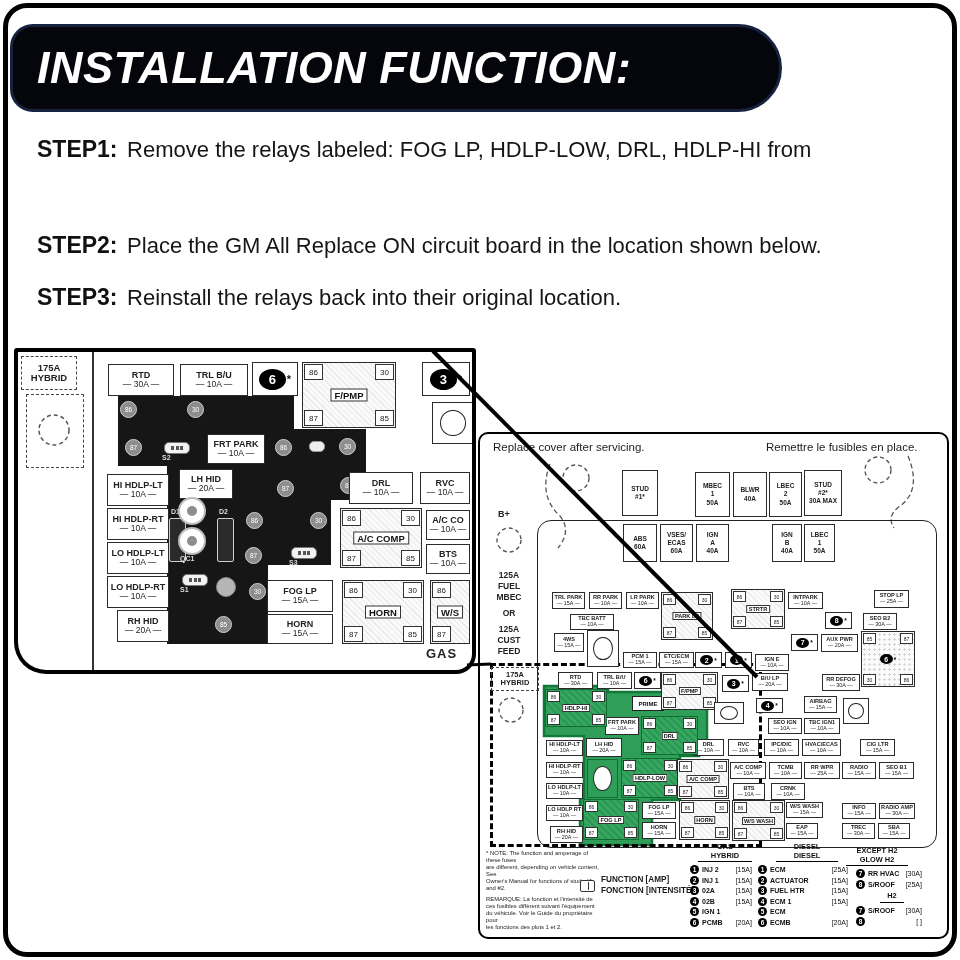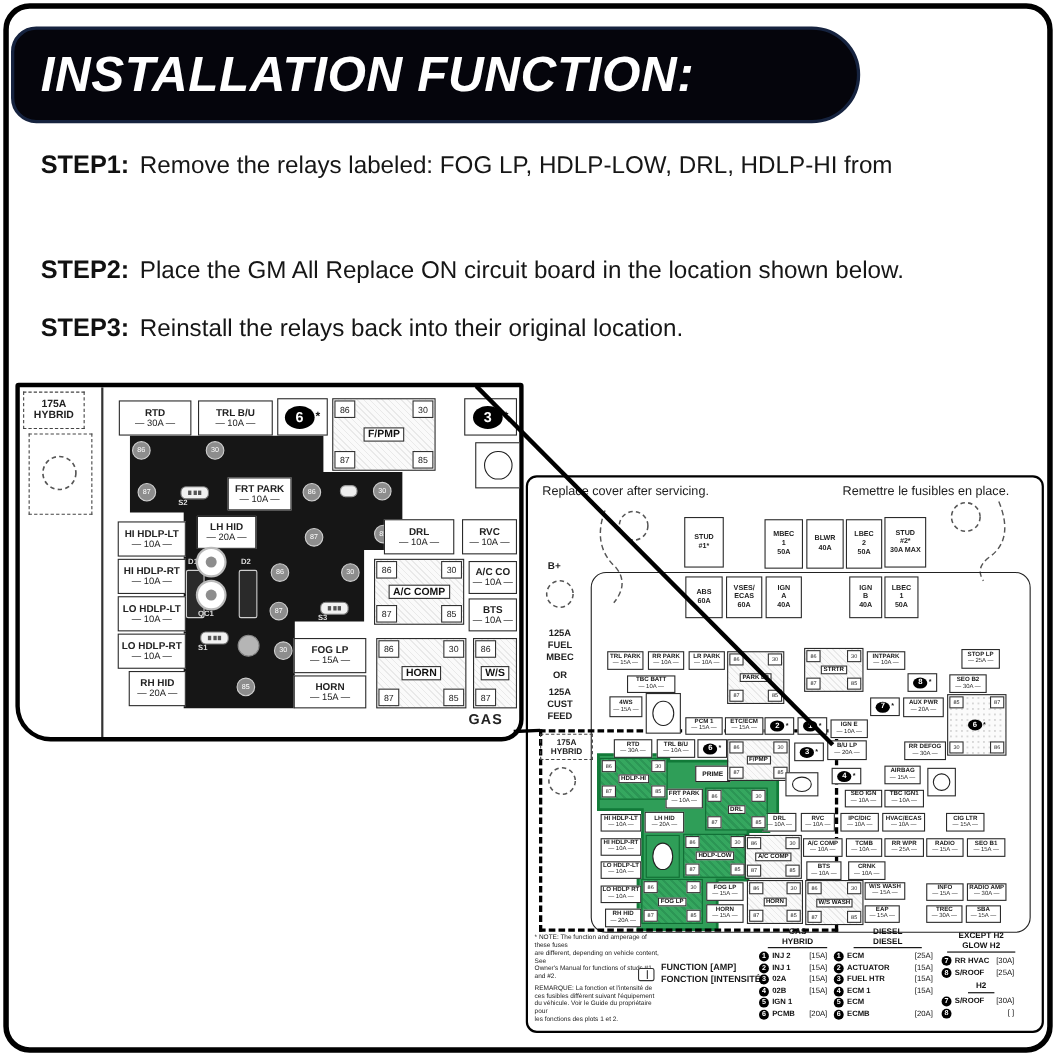--- a/index.html
+++ b/index.html
@@ -566,21 +566,21 @@
     <div class="leg-item" style="left: 278px; top: 473.4px; width: 90px;">
       <div class="n">5</div>
       <div class="nm">ECM</div>
       <div class="am"></div>
     </div>
     <div class="leg-item" style="left: 278px; top: 484px; width: 90px;">
       <div class="n">6</div>
       <div class="nm">ECMB</div>
       <div class="am">[20A]</div>
     </div>
-    <div class="leg-h" style="left: 381px; top: 413px; width: 62px;">
+    <div class="leg-h" style="left: 366px; top: 413px; width: 62px;">
       <div>EXCEPT H2</div>
       <div>GLOW H2</div>
     </div>
     <div class="leg-item" style="left: 376px; top: 435px; width: 66px;">
       <div class="n">7</div>
       <div class="nm">RR HVAC</div>
       <div class="am">[30A]</div>
     </div>
     <div class="leg-item" style="left: 376px; top: 445.6px; width: 66px;">
       <div class="n">8</div>

